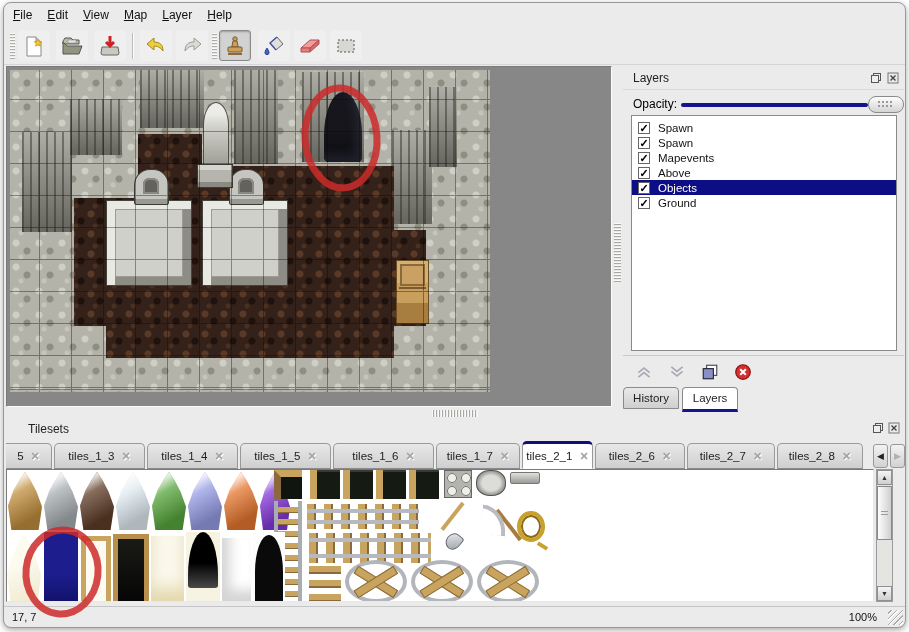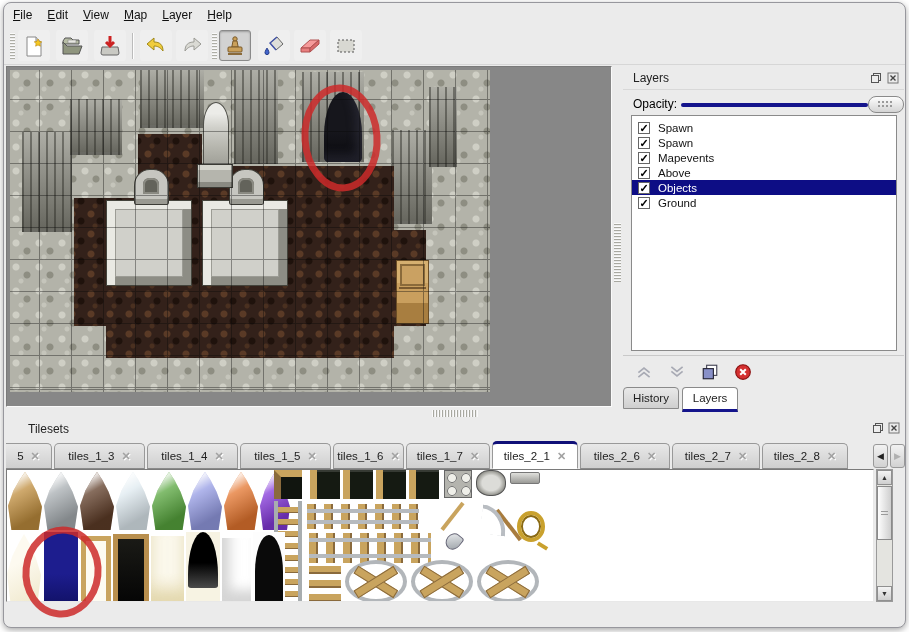--- a/index.html
+++ b/index.html
@@ -398,29 +398,29 @@
           <span class="close-x">✕</span>
         </div>
         <div class="ts-tab" style="width: 91px;">
           <span>tiles_1_4</span>
           <span class="close-x">✕</span>
         </div>
         <div class="ts-tab" style="width: 91px;">
           <span>tiles_1_5</span>
           <span class="close-x">✕</span>
         </div>
-        <div class="ts-tab" style="width: 71px;">
+        <div class="ts-tab" style="width: 101px;">
           <span>tiles_1_6</span>
           <span class="close-x">✕</span>
         </div>
         <div class="ts-tab" style="width: 84px;">
           <span>tiles_1_7</span>
           <span class="close-x">✕</span>
         </div>
-        <div class="ts-tab active" style="width: 86px;">
+        <div class="ts-tab active" style="width: 71px;">
           <span>tiles_2_1</span>
           <span class="close-x">✕</span>
         </div>
         <div class="ts-tab" style="width: 90px;">
           <span>tiles_2_6</span>
           <span class="close-x">✕</span>
         </div>
         <div class="ts-tab" style="width: 88px;">
           <span>tiles_2_7</span>
           <span class="close-x">✕</span>
@@ -468,20 +468,25 @@
         <div class="tile t-xwheel" style="left: 404px; top: 90px; width: 62px; height: 43px;"></div>
         <div class="tile t-xwheel" style="left: 470px; top: 90px; width: 62px; height: 43px;"></div>
       </div>
     <div class="ts-scrollbar">
       <div class="sb-arrow" style="top:0">▲</div>
       <div class="sb-thumb"></div>
       <div class="sb-arrow" style="bottom:0">▼</div>
     </div>
   </div>
 
+  <div class="status-bar">
+    <span class="status-left">17, 7</span>
+    <span class="status-right">100%</span>
+    <div class="resize-grip"></div>
+  </div>
 
 </div>
 
 <svg class="annotation" style="left:296px;top:80px" width="90" height="116">
   <ellipse cx="45" cy="58" rx="36" ry="50" fill="none" stroke="#cc2a2a" stroke-width="7" opacity="0.85" transform="rotate(-4 45 58)"></ellipse>
 </svg>
 <svg class="annotation" style="left:18px;top:524px" width="88" height="100">
   <ellipse cx="44" cy="48" rx="36" ry="42" fill="none" stroke="#cc2a2a" stroke-width="7" opacity="0.85" transform="rotate(6 44 48)"></ellipse>
 </svg>
 

